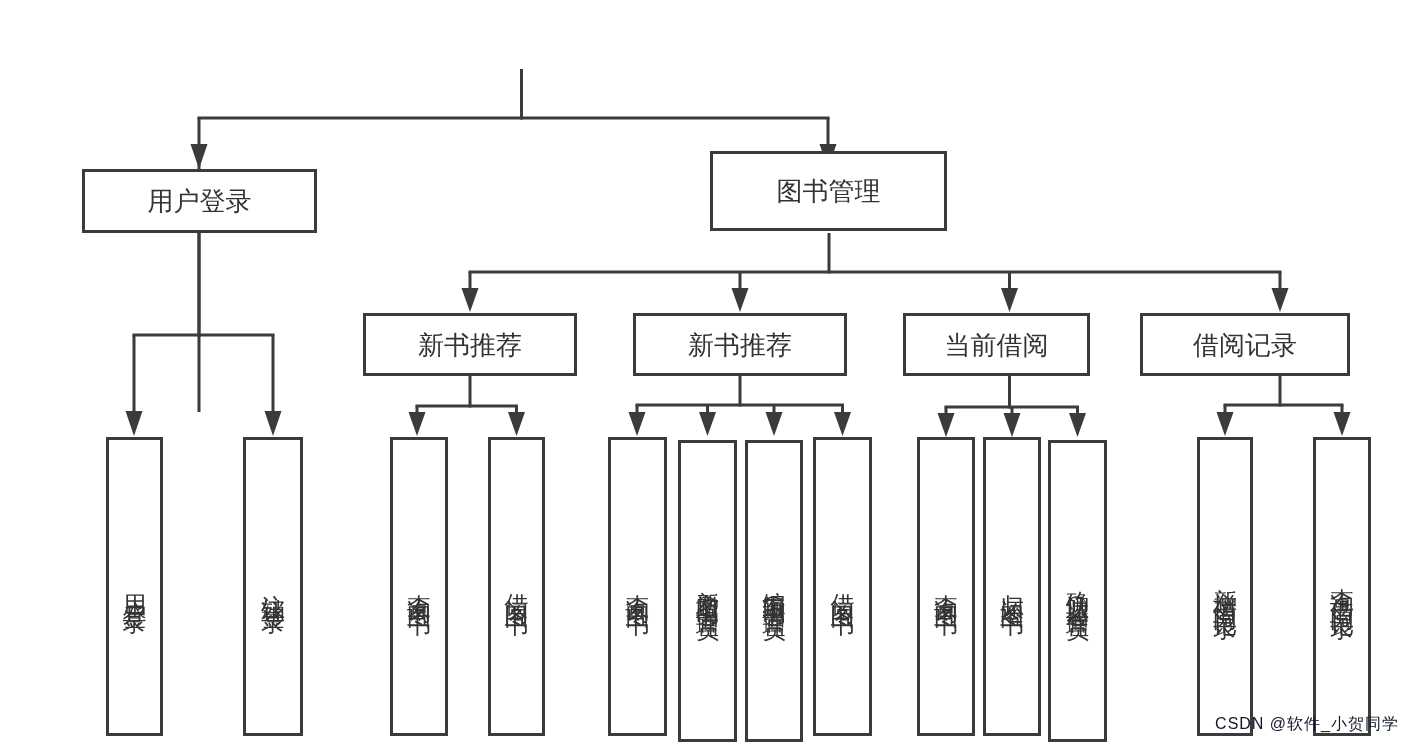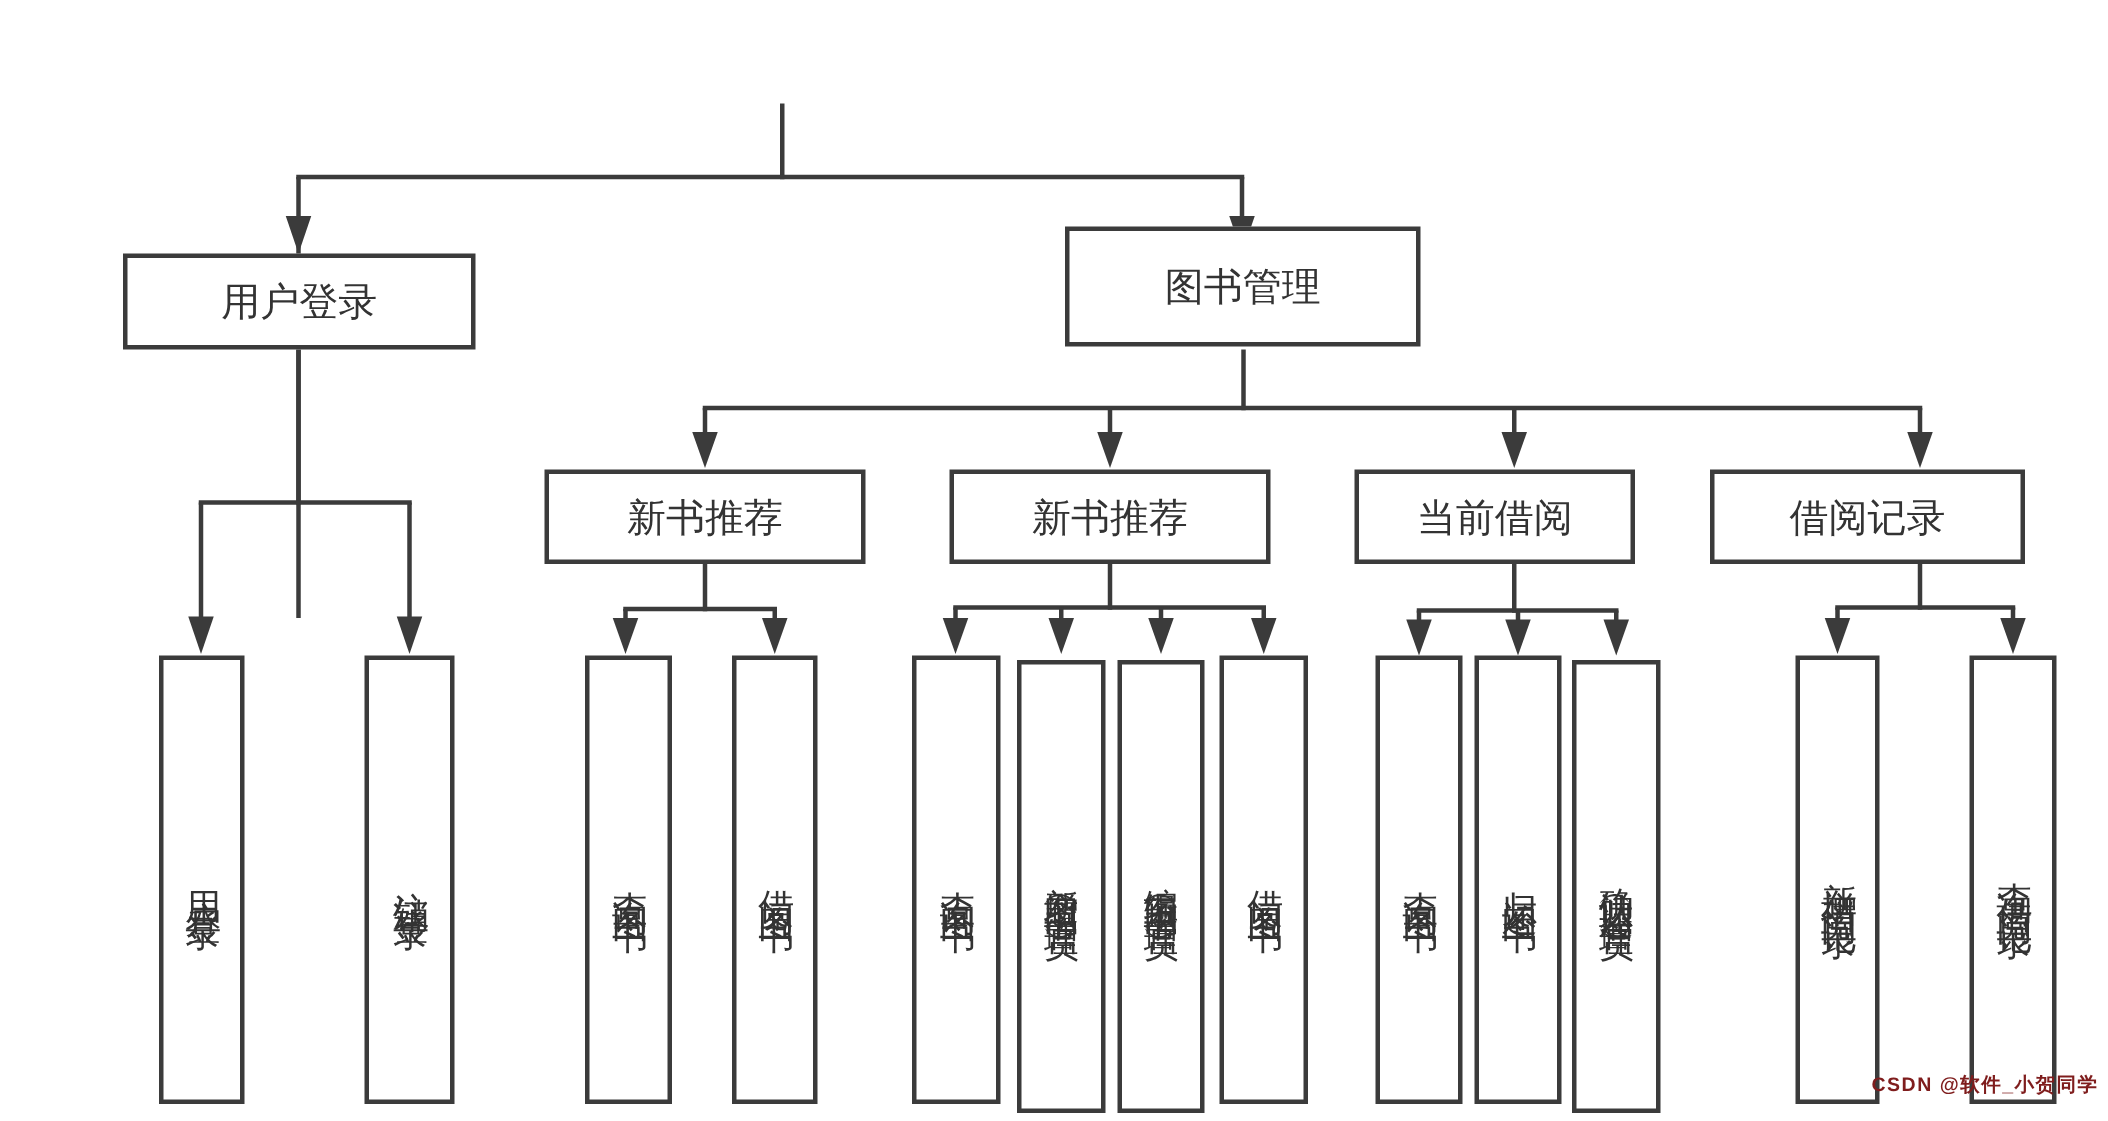--- a/index.html
+++ b/index.html
@@ -37,21 +37,21 @@
   #l-bb-add{left:678px;width:59px;}
   #l-bb-edit{left:745px;width:58px;}
   #l-bb-borrow{left:813px;width:59px;}
   #l-cb-query{left:917px;width:58px;}
   #l-cb-return{left:983px;width:58px;}
   #l-cb-confirm{left:1048px;width:59px;}
   #l-br-add{left:1197px;width:56px;}
   #l-br-query{left:1313px;width:58px;}
   #watermark{
     position:absolute;right:6px;top:714px;
-    font-size:13px;color:#7f1d1d;letter-spacing:1px;white-space:nowrap;font-weight:bold;
+    font-size:16px;color:#0f172a;letter-spacing:1px;white-space:nowrap;
   }
 </style>
 </head>
 <body>
 
 <div id="canvas">
 
   <svg id="wires" viewBox="0 0 1405 747" xmlns="http://www.w3.org/2000/svg">
     <g stroke="#3b3b3b" stroke-width="3" fill="none">
 

